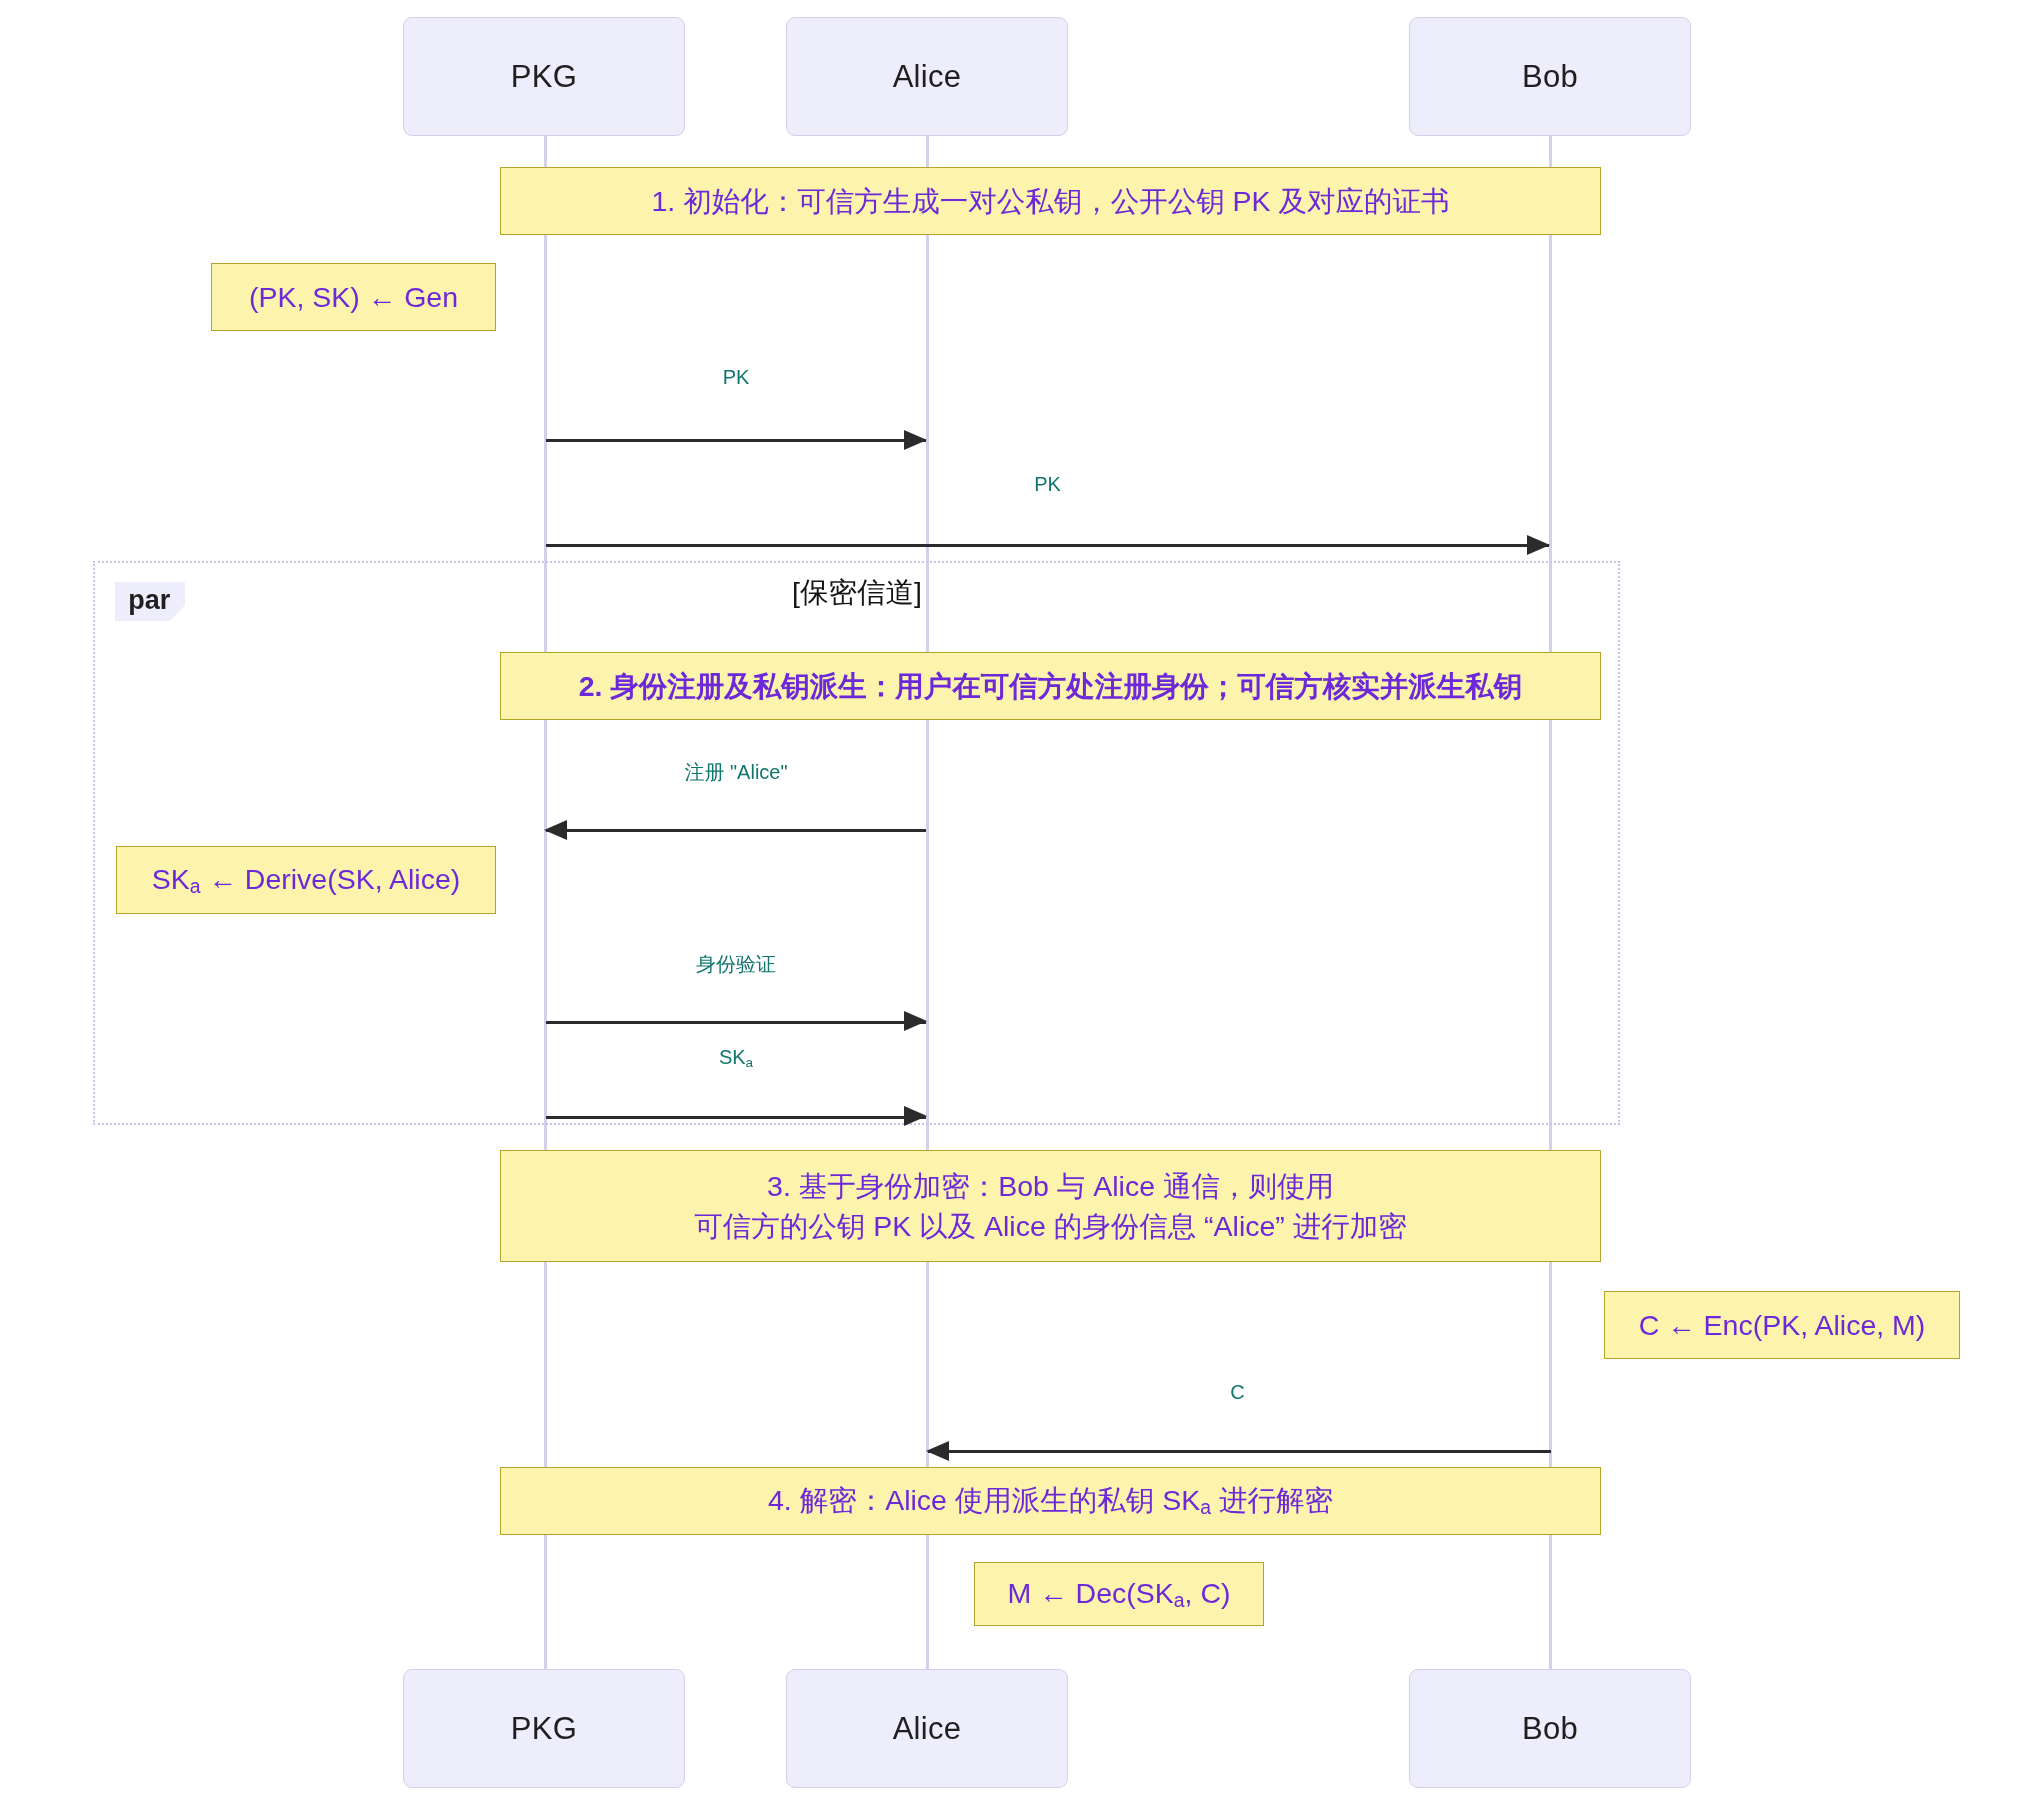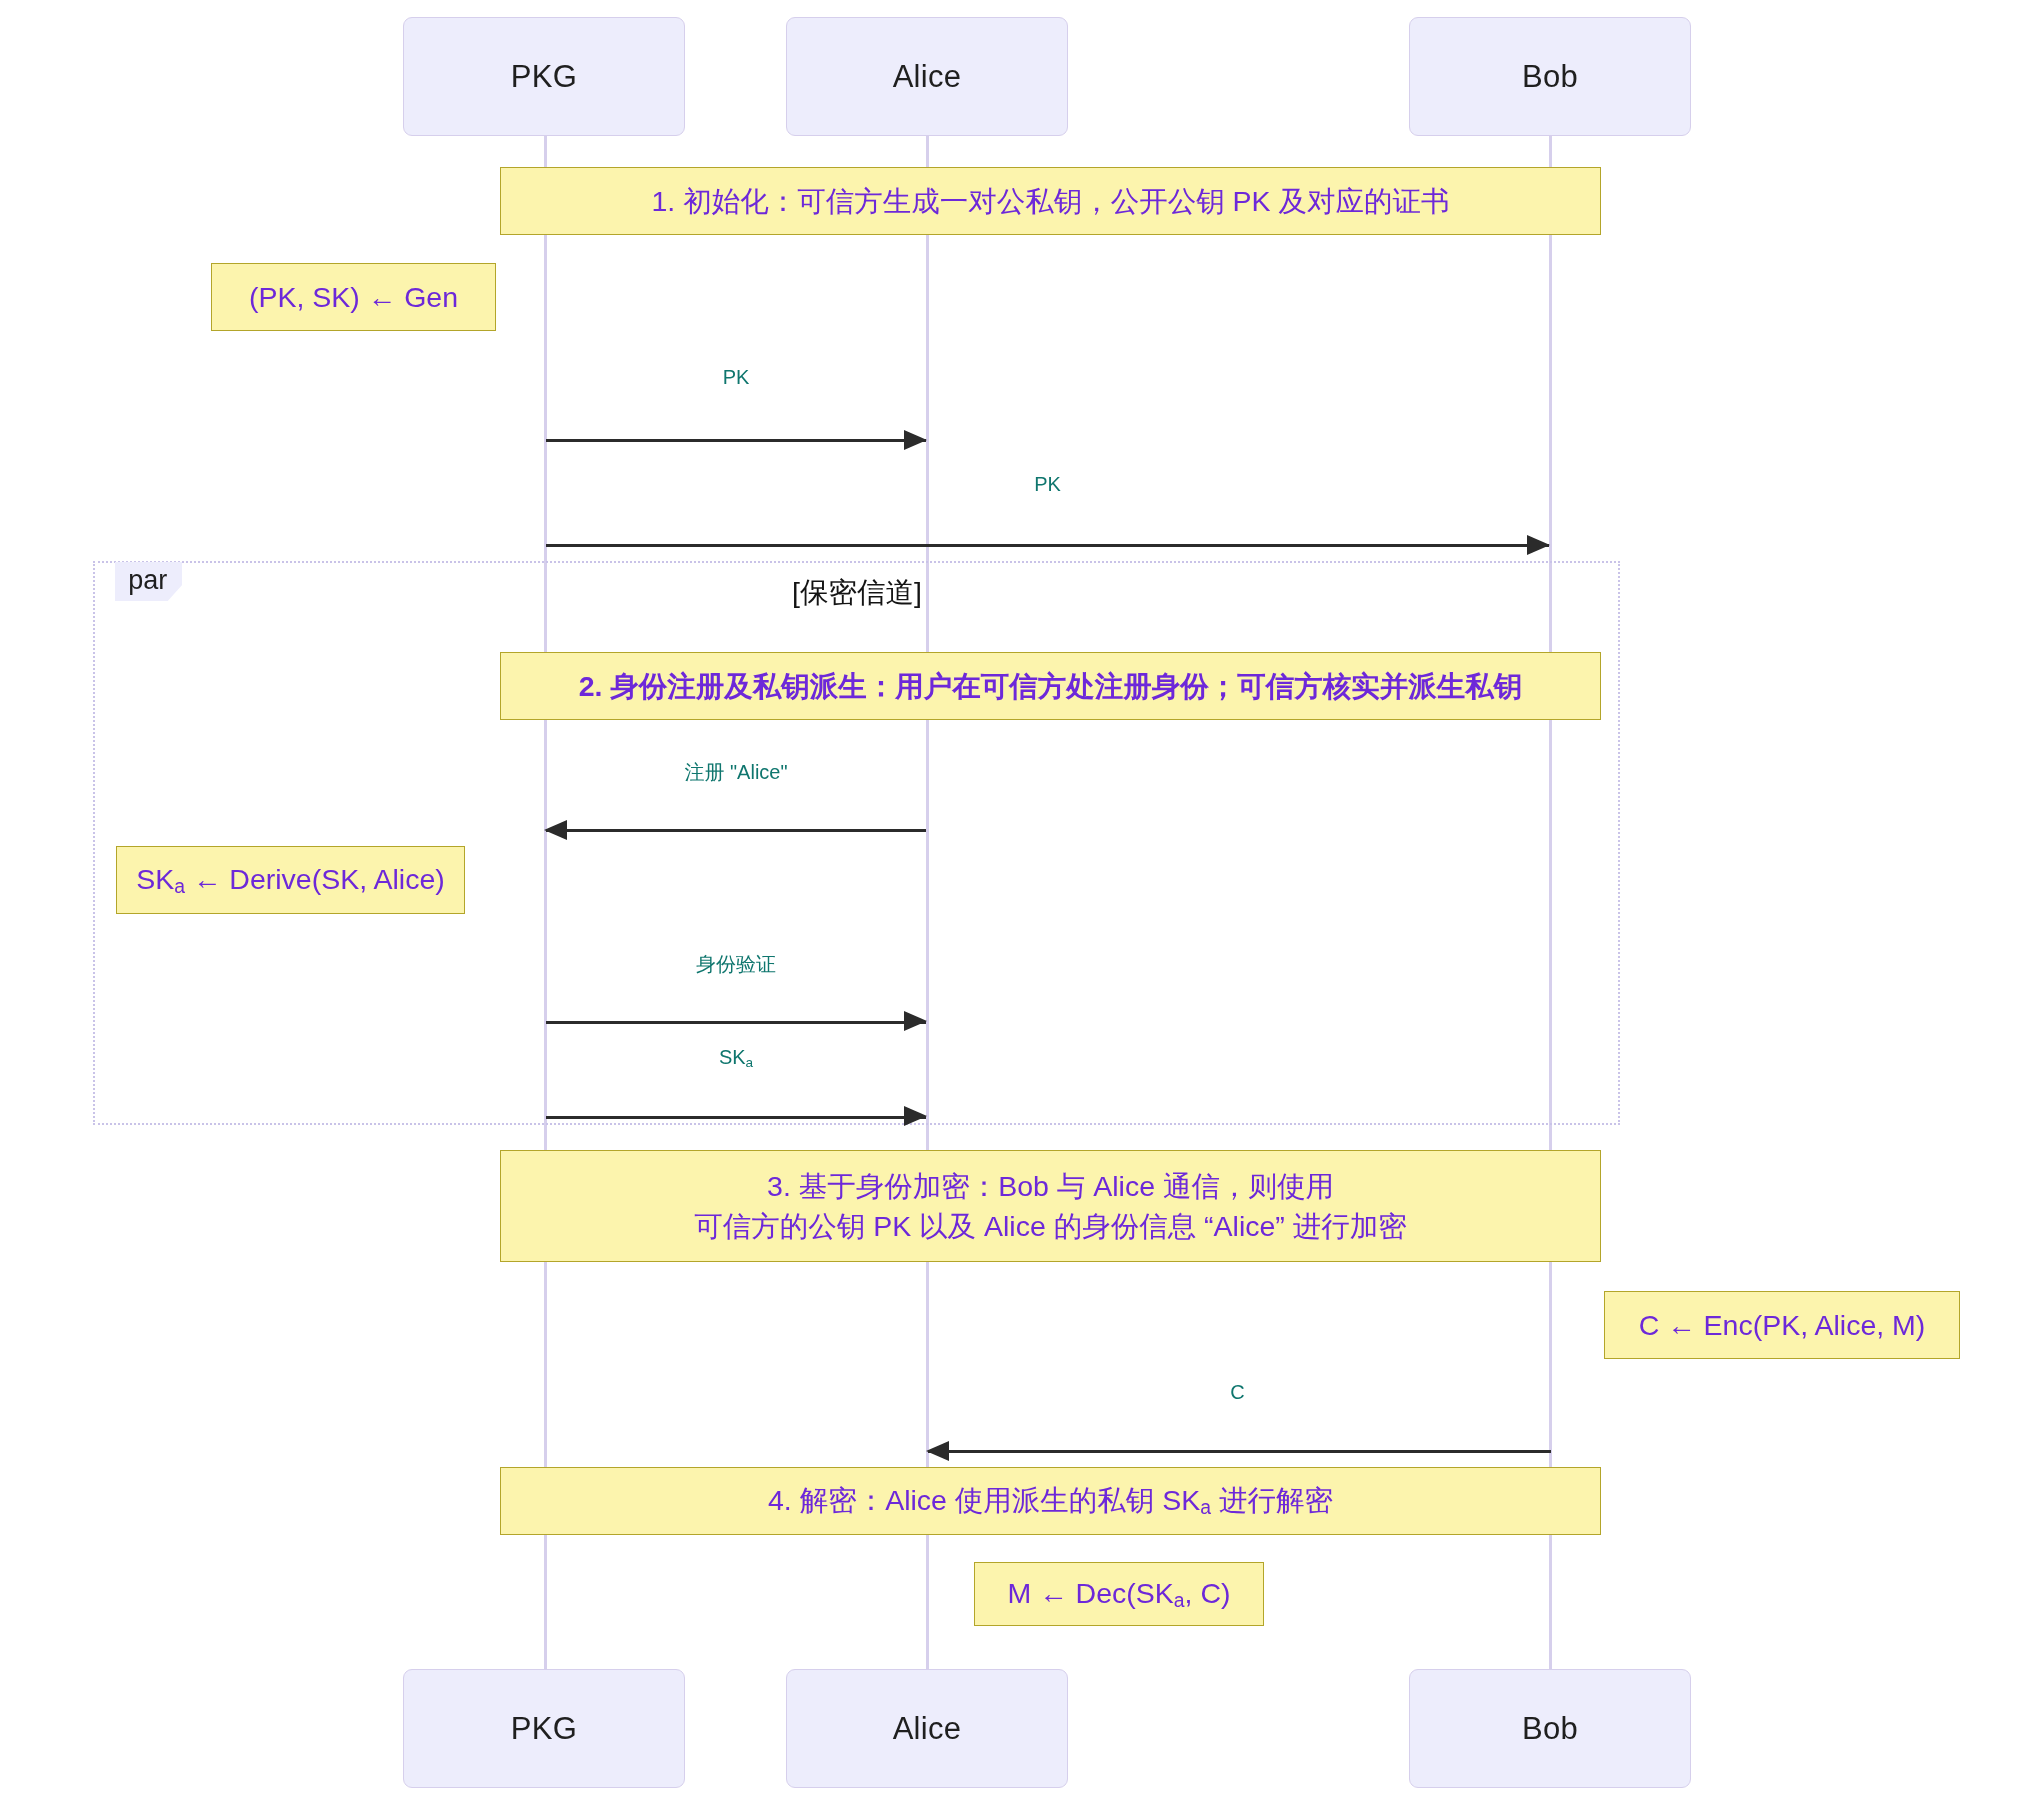--- a/index.html
+++ b/index.html
@@ -143,38 +143,38 @@
   <div class="msg-line" style="left:546px; top:439px; width:380px;"></div>
   <div class="arrowhead right" style="left:904px; top:430px;"></div>
 
   <div class="msg-label" style="left:546px; top:473px; width:1003px;">
     <span>PK</span>
   </div>
   <div class="msg-line" style="left:546px; top:544px; width:1003px;"></div>
   <div class="arrowhead right" style="left:1527px; top:535px;"></div>
 
   <div class="fragment" style="left:93px; top:561px; width:1527px; height:564px;"></div>
-  <div class="fragment-label" style="left:115px; top:562px;">
+  <div class="fragment-label" style="left:115px; top:582px;font-weight:bold;">
     <span>par</span>
   </div>
   <div class="fragment-title" style="left:667px; top:574px; width:380px;">
     <span>[保密信道]</span>
   </div>
 
   <div class="note" style="left:500px; top:652px; width:1101px; height:68px;font-weight:bold;">
     <span>2. 身份注册及私钥派生：用户在可信方处注册身份；可信方核实并派生私钥</span>
   </div>
 
   <div class="msg-label" style="left:546px; top:759px; width:380px;">
     <span>注册 "Alice"</span>
   </div>
   <div class="msg-line" style="left:546px; top:829px; width:380px;"></div>
   <div class="arrowhead left" style="left:544px; top:820px;"></div>
 
-  <div class="note" style="left:116px; top:846px; width:349px; height:68px;">
+  <div class="note" style="left:116px; top:846px; width:380px; height:68px;">
     <span>SK<sub>a</sub> ← Derive(SK, Alice)</span>
   </div>
 
   <div class="msg-label" style="left:546px; top:951px; width:380px;">
     <span>身份验证</span>
   </div>
   <div class="msg-line" style="left:546px; top:1021px; width:380px;"></div>
   <div class="arrowhead right" style="left:904px; top:1011px;"></div>
 
   <div class="msg-label" style="left:546px; top:1046px; width:380px;">

